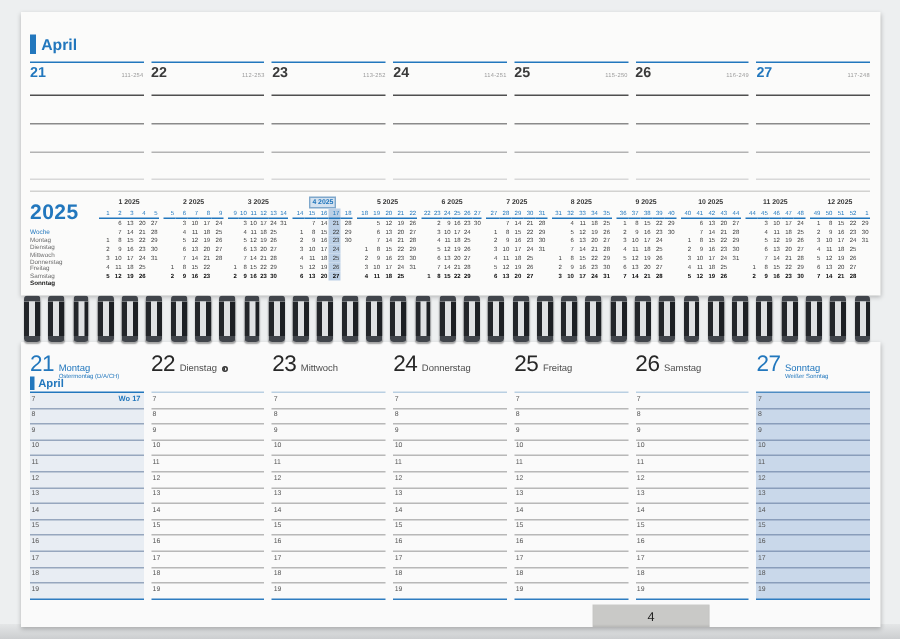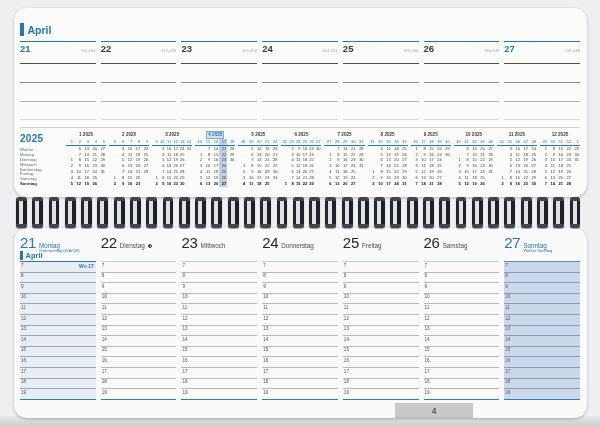--- a/index.html
+++ b/index.html
@@ -2,21 +2,21 @@
 <html><head>
 <meta charset="utf-8">
 <style>
   :root{ --accent:#2277bd; }
   *{ margin:0; padding:0; box-sizing:border-box; }
   html,body{ background:#dfe1e2; }
   .stage{ position:relative; width:600px; height:426px; background:#edeff0;
           font-family:"Liberation Sans",sans-serif; overflow:hidden; }
   .floor{ position:absolute; left:0; right:0; bottom:0; height:10px;
           background:linear-gradient(#e4e6e7,#ccced0); }
-  .page{ position:absolute; background:#fbfbfa; box-shadow:0 1px 3px rgba(0,0,0,.25);border-radius:13px; }
+  .page{ position:absolute; background:#fbfbfa; box-shadow:0 1px 3px rgba(0,0,0,.25); }
   .page-top{ left:14px; top:8px; width:573px; height:189px; }
   .page-bottom{ left:14px; top:228px; width:573px; height:190px; background:#fafafa; }
 
   
   .month-head{ position:absolute; left:6px; top:15px; display:flex; align-items:center; gap:4px; }
   .month-bar{ width:3.5px; height:13px; background:var(--accent); }
   .month-title{ font-size:10.5px; font-weight:700; color:var(--accent); }
   .top-grid{ position:absolute; left:6px; right:7px; top:33px; height:86px;
              display:grid; grid-template-columns:repeat(7,1fr); gap:5px; }
   .top-col{ position:relative; border-top:1.8px solid var(--accent); }
@@ -25,21 +25,21 @@
   .top-col.blue .top-num{ color:var(--accent); }
   .top-doy{ font-size:3.8px; color:#9a9a9a; letter-spacing:.2px; }
   .nline{ position:absolute; left:0; right:0; height:1px; }
   .nline.l0{ background:#4f4f4f; } .nline.l1{ background:#8a8a8a; }
   .nline.l2{ background:#b3b3b3; } .nline.l3{ background:#d8d8d8; }
 
   
   .overview{ position:absolute; left:6px; right:7px; top:119px; height:70px;
              border-top:1px solid #d2d2d0; }
   .ov-year-block{ position:absolute; left:0; top:5px; width:44px; }
-  .ov-year{ font-size:10px; font-weight:700; color:var(--accent); letter-spacing:.3px; }
+  .ov-year{ font-size:14px; font-weight:700; color:var(--accent); letter-spacing:.3px; }
   .ov-week-label{ font-size:4.3px; color:var(--accent); margin-top:2.5px; }
   .ov-daylabels{ margin-top:1.5px; }
   .ov-daylabel{ font-size:4.2px; line-height:4.85px; color:#6a6a6a; }
   .ov-daylabel.sun{ font-weight:700; color:#1d1d1d; }
   .minis{ position:absolute; left:46px; right:0; top:4px;
           display:grid; grid-template-columns:repeat(12,1fr); gap:3px; }
   .mini{ position:relative; }
   .mini-title{ font-size:4.6px; font-weight:700; color:#3a3a3a; text-align:center; height:7px; line-height:6px; }
   .mini-title .tt{ display:inline-block; padding:0 1px; }
   .mini-title.cur .tt{ color:var(--accent); background:#d4e2f0; outline:.5px solid #7fa8cc; }

